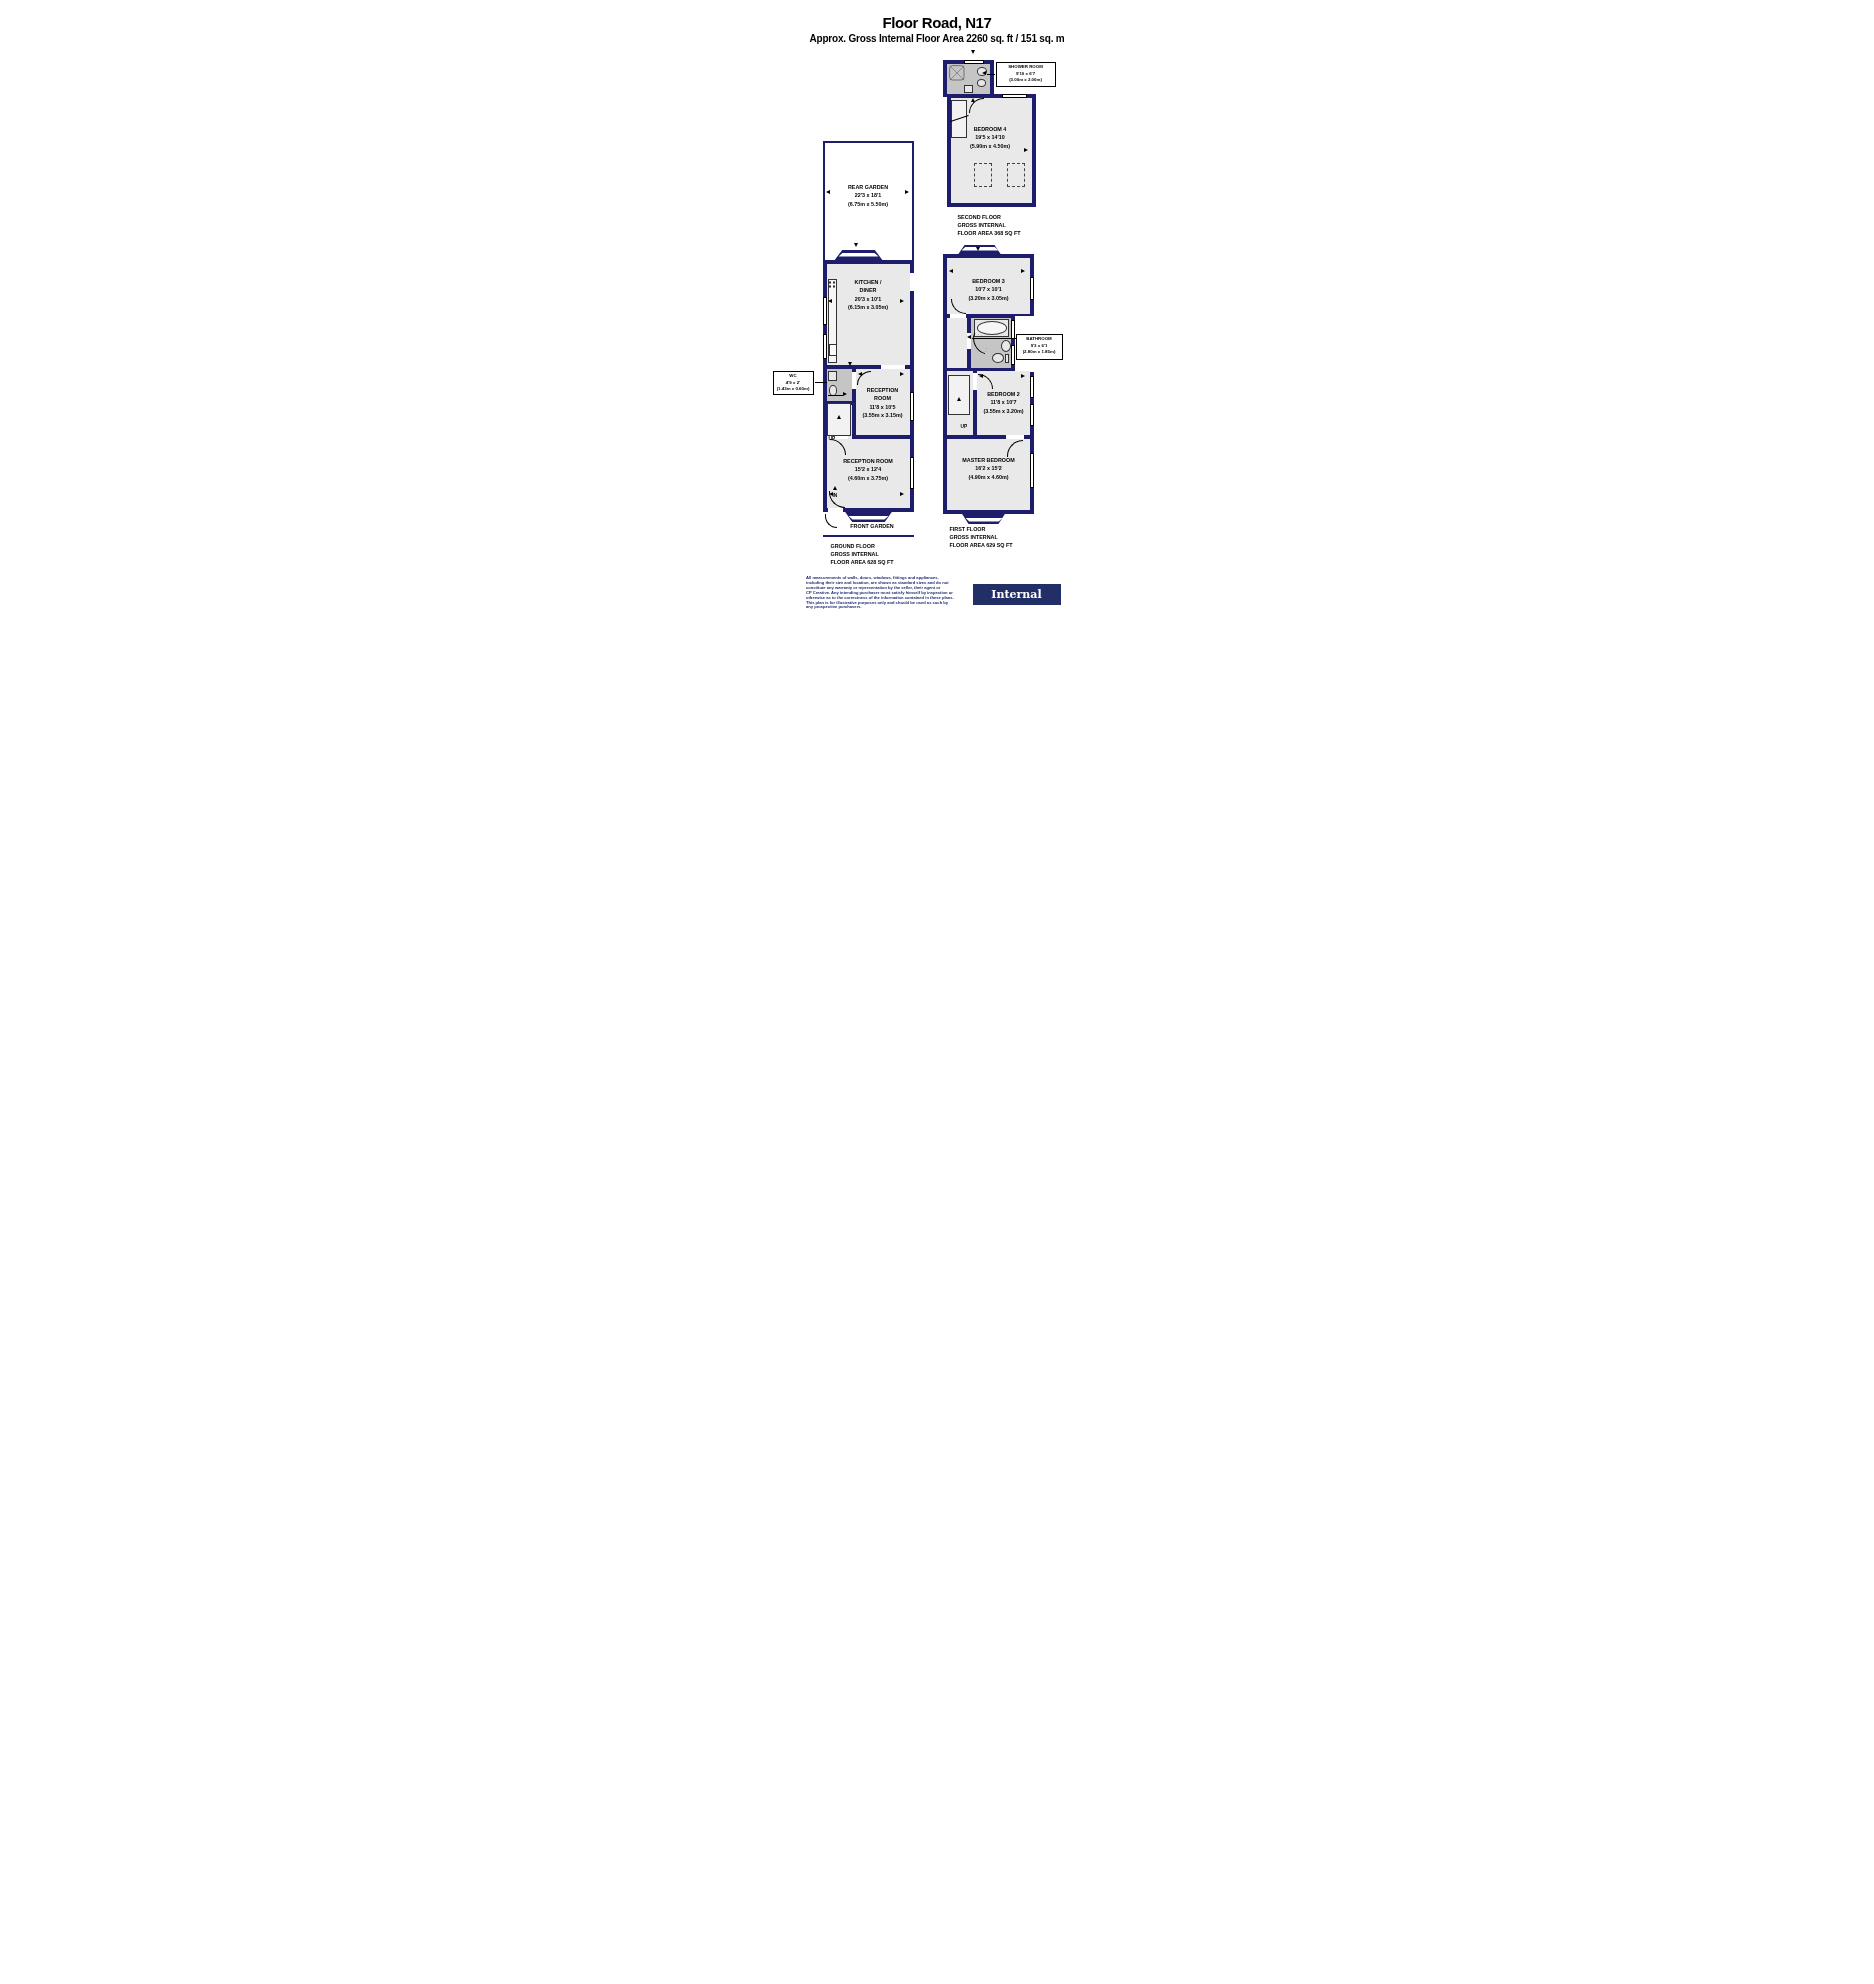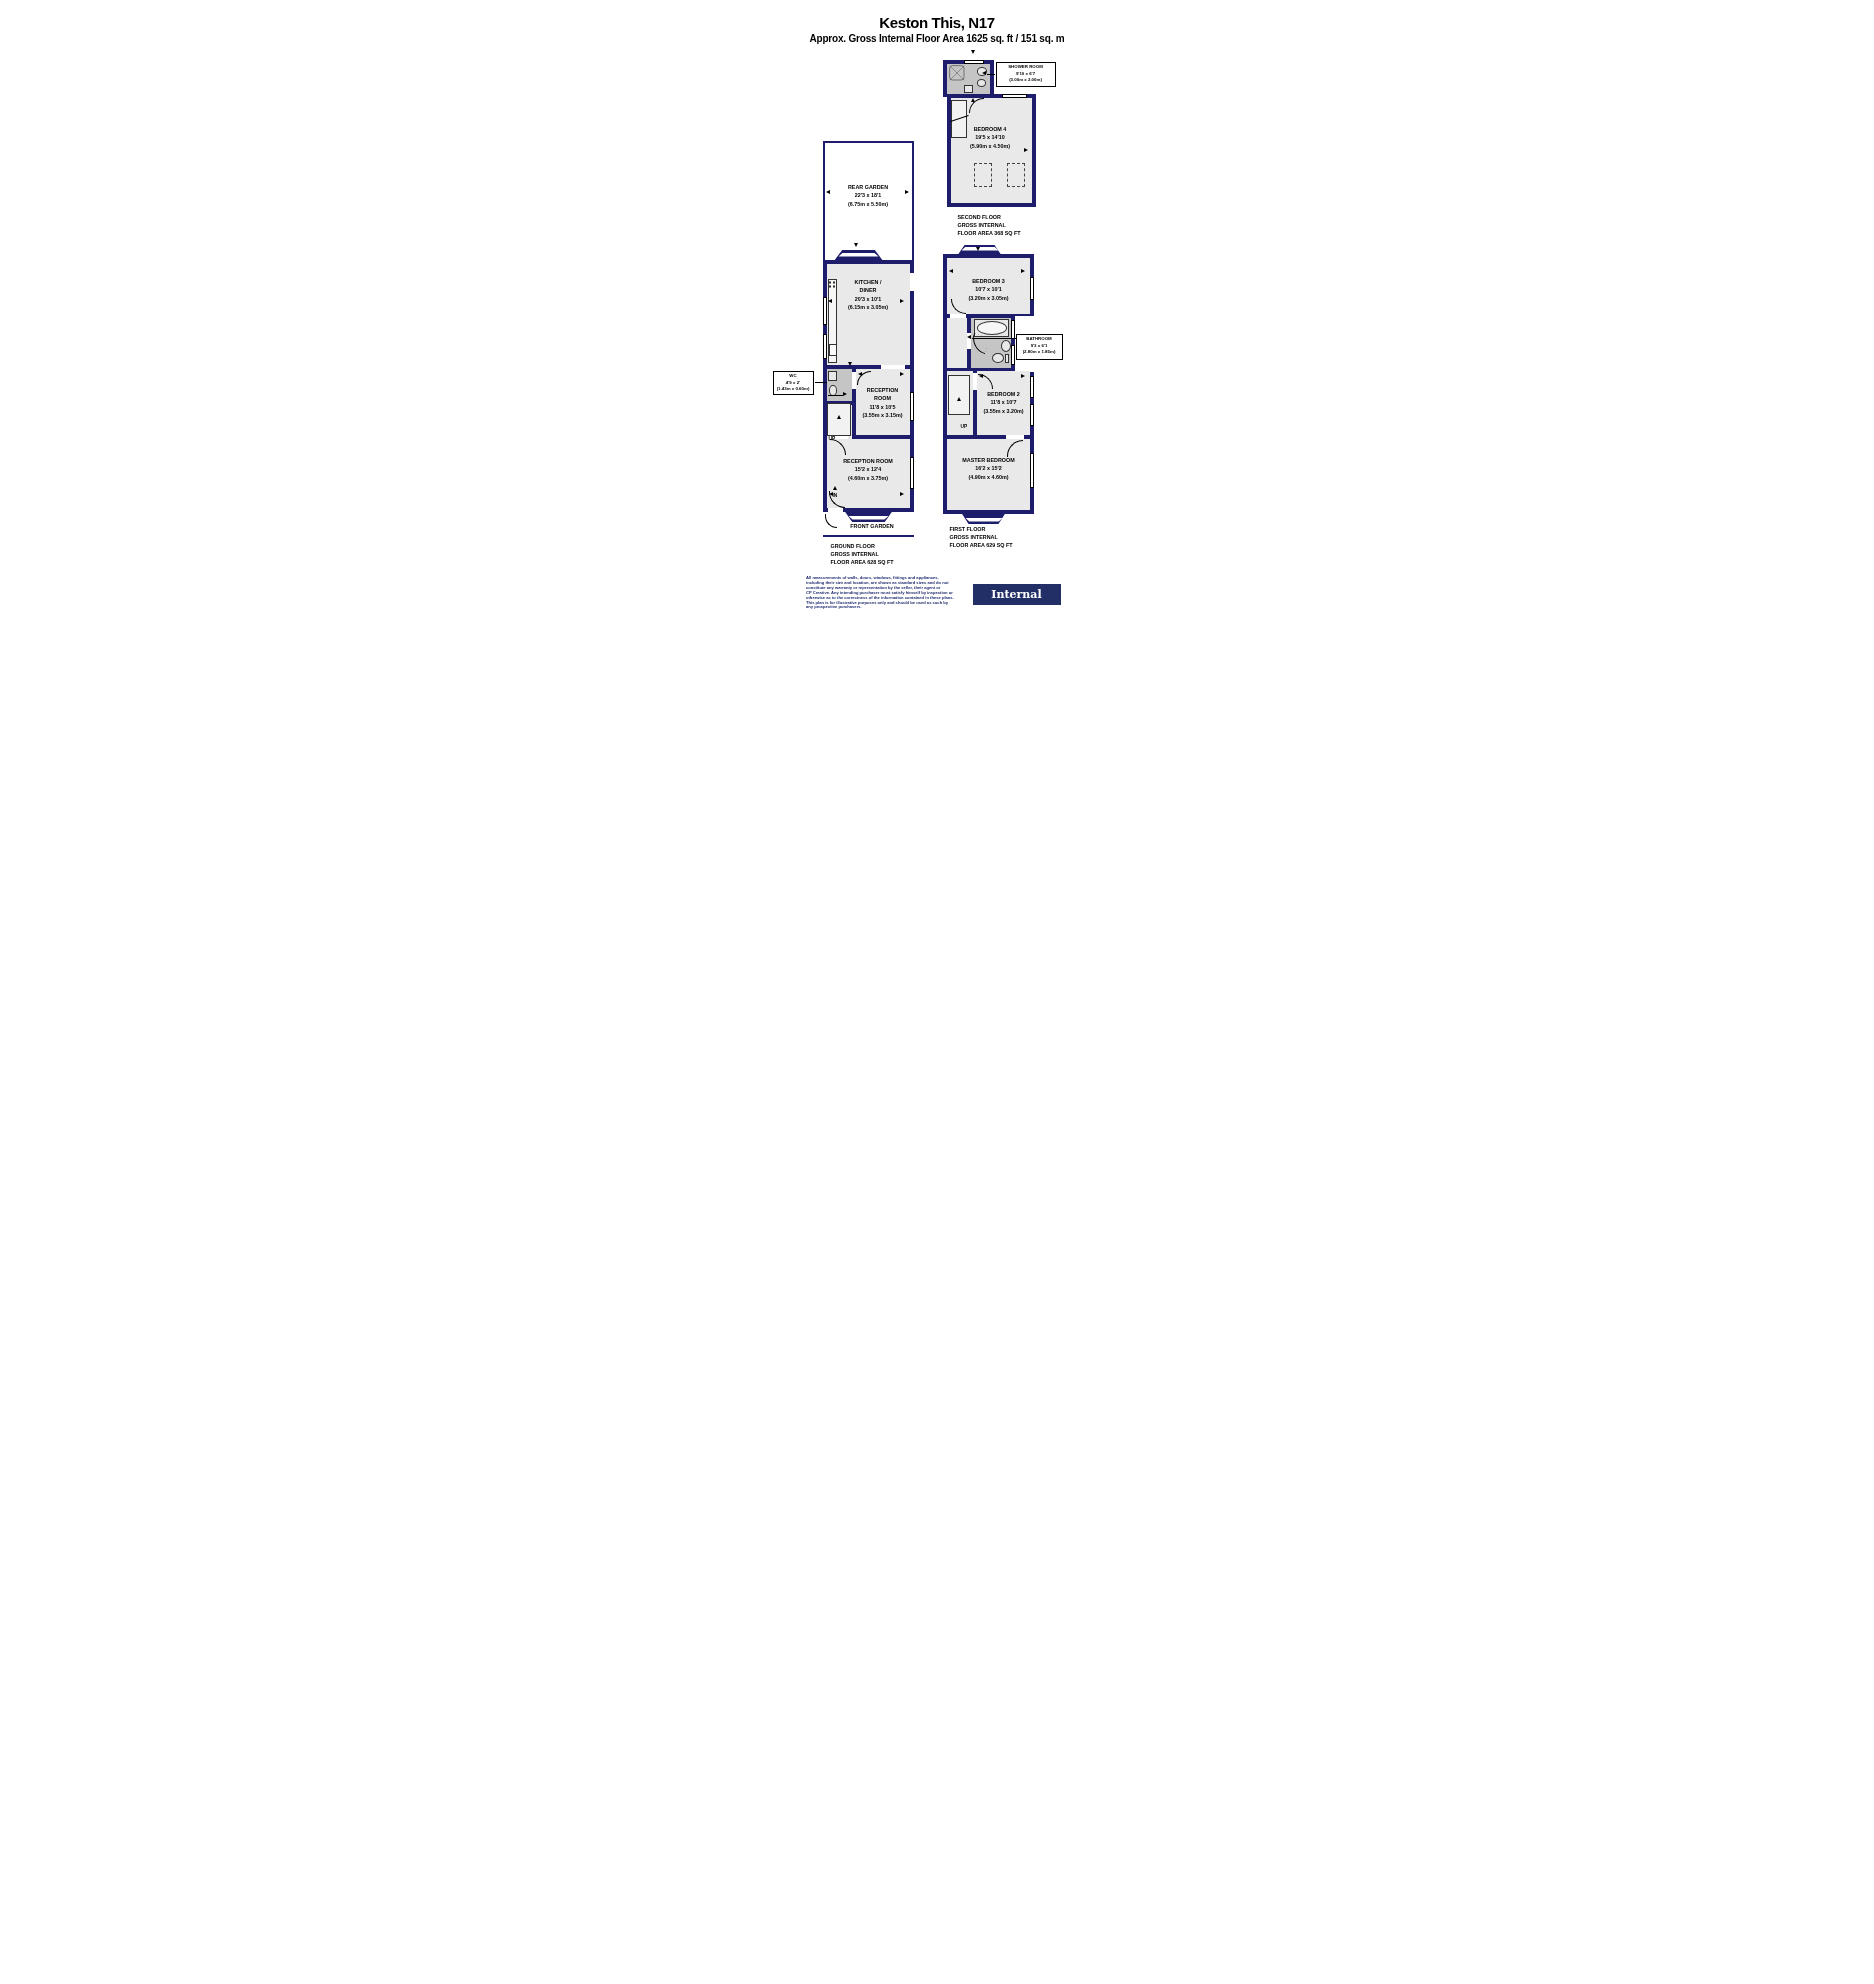--- a/index.html
+++ b/index.html
@@ -54,22 +54,22 @@
     background:var(--logo-bg,#222e66); color:var(--logo-text,#fff);
     font-family:"DejaVu Serif", serif; font-weight:700; font-size:11px;
     display:flex; align-items:center; justify-content:center;
   }
 </style>
 </head>
 <body>
 
 <div class="canvas">
 
-  <div class="title">Keston This, N17</div>
-  <div class="subtitle">Approx. Gross Internal Floor Area 1625 sq. ft / 151 sq. m</div>
+  <div class="title">Floor Road, N17</div>
+  <div class="subtitle">Approx. Gross Internal Floor Area 2260 sq. ft / 151 sq. m</div>
 
   <div class="abs" style="left:94px;top:141px;width:91px;height:129px;border:2px solid var(--wall,#1d1d6b);box-sizing:border-box;background:#fff;"></div>
   <div class="room-label" style="left:98px;top:183px;width:83px;">
     <span>REAR GARDEN</span>
     <span>22'3 x 18'1</span>
     <span>(6.75m x 5.50m)</span>
   </div>
   <div class="tri l" style="left:97px;top:190px;"></div>
   <div class="tri r" style="left:176px;top:190px;"></div>
   <div class="tri d" style="left:125px;top:243px;"></div>

